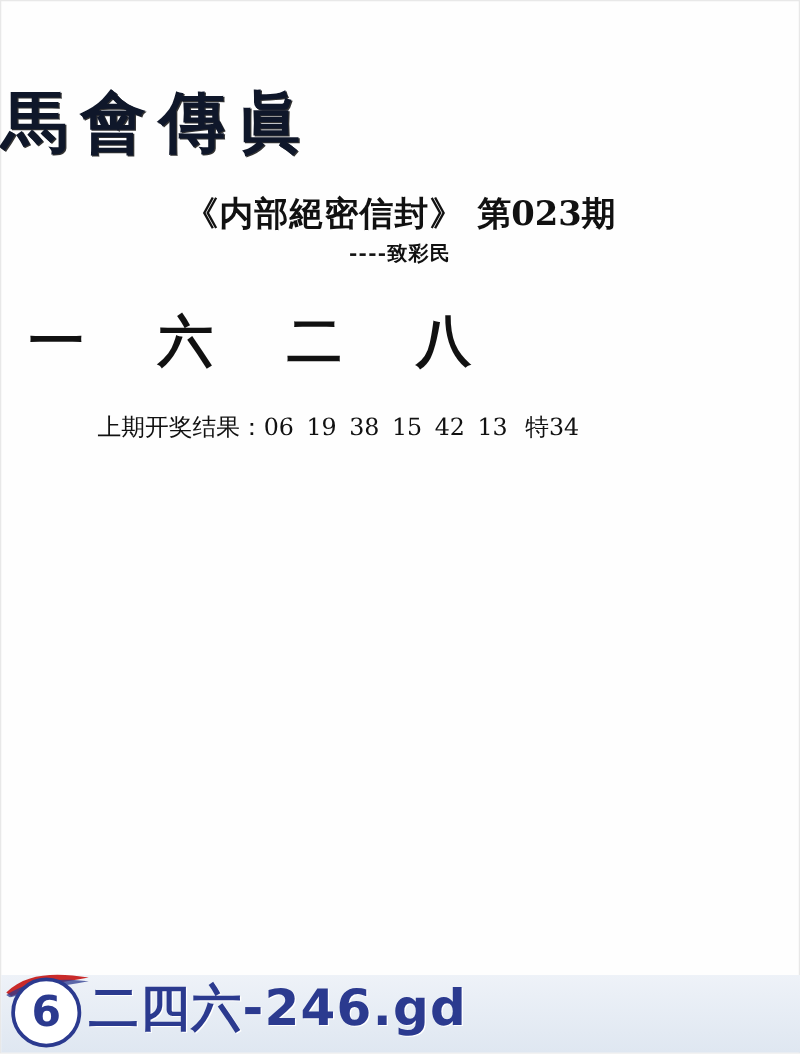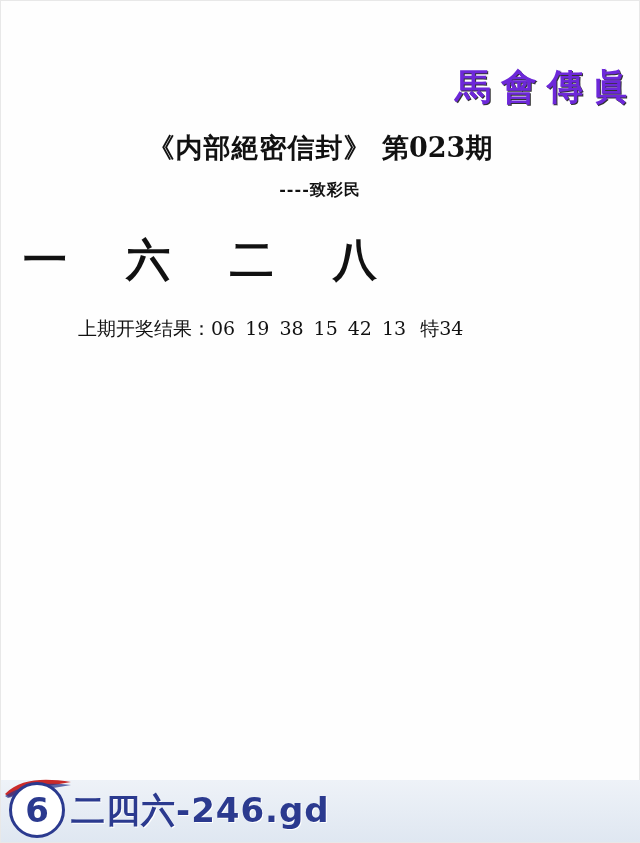--- a/index.html
+++ b/index.html
@@ -16,26 +16,26 @@
   }
   .page {
     position: relative;
     width: 640px;
     height: 843px;
     box-sizing: border-box;
     border: 1px solid #e8e8e8;
     background: #fefefe;
   }
   .title {
-    text-align: right;
+    text-align: left;
     font-family: "DejaVu Serif", serif;
     font-weight: bold;
-    font-size: 36px;
+    font-size: 53px;
     letter-spacing: 10px;
-    color: #6d28d9;
+    color: #0f172a;
     margin-top: 62px;
     text-shadow: 1px 1px 0 #333;
   }
   .subtitle {
     text-align: center;
     font-family: "DejaVu Serif", serif;
     font-weight: bold;
     font-size: 27px;
     color: #111111;
     margin-top: 18px;
@@ -43,21 +43,21 @@
   }
   .subtitle .issue {
     letter-spacing: 0px;
   }
   .dedication {
     text-align: center;
     font-family: "DejaVu Serif", serif;
     font-weight: bold;
     font-size: 16px;
     color: #111111;
-    margin-top: 14px;
+    margin-top: 4px;
     letter-spacing: 1px;
   }
   .body-text {
     margin: 26px 34px 0 34px;
     font-family: "DejaVu Serif", serif;
     font-size: 27px;
     line-height: 46px;
     color: #111111;
     letter-spacing: 1px;
   }
@@ -127,21 +127,21 @@
     bottom: 44px;
     width: 70px;
     height: 22px;
   }
   .brand-text {
     position: absolute;
     left: 70px;
     bottom: 8px;
     font-family: "DejaVu Sans", sans-serif;
     font-weight: bold;
-    font-size: 34px;
+    font-size: 40px;
     color: #2b3a8f;
     letter-spacing: 1px;
     text-shadow: 1px 1px 0 #ffffff;
     white-space: nowrap;
   }
   .brand-text .dash {
     color: #2b3a8f;
   }
 </style>
 </head>

